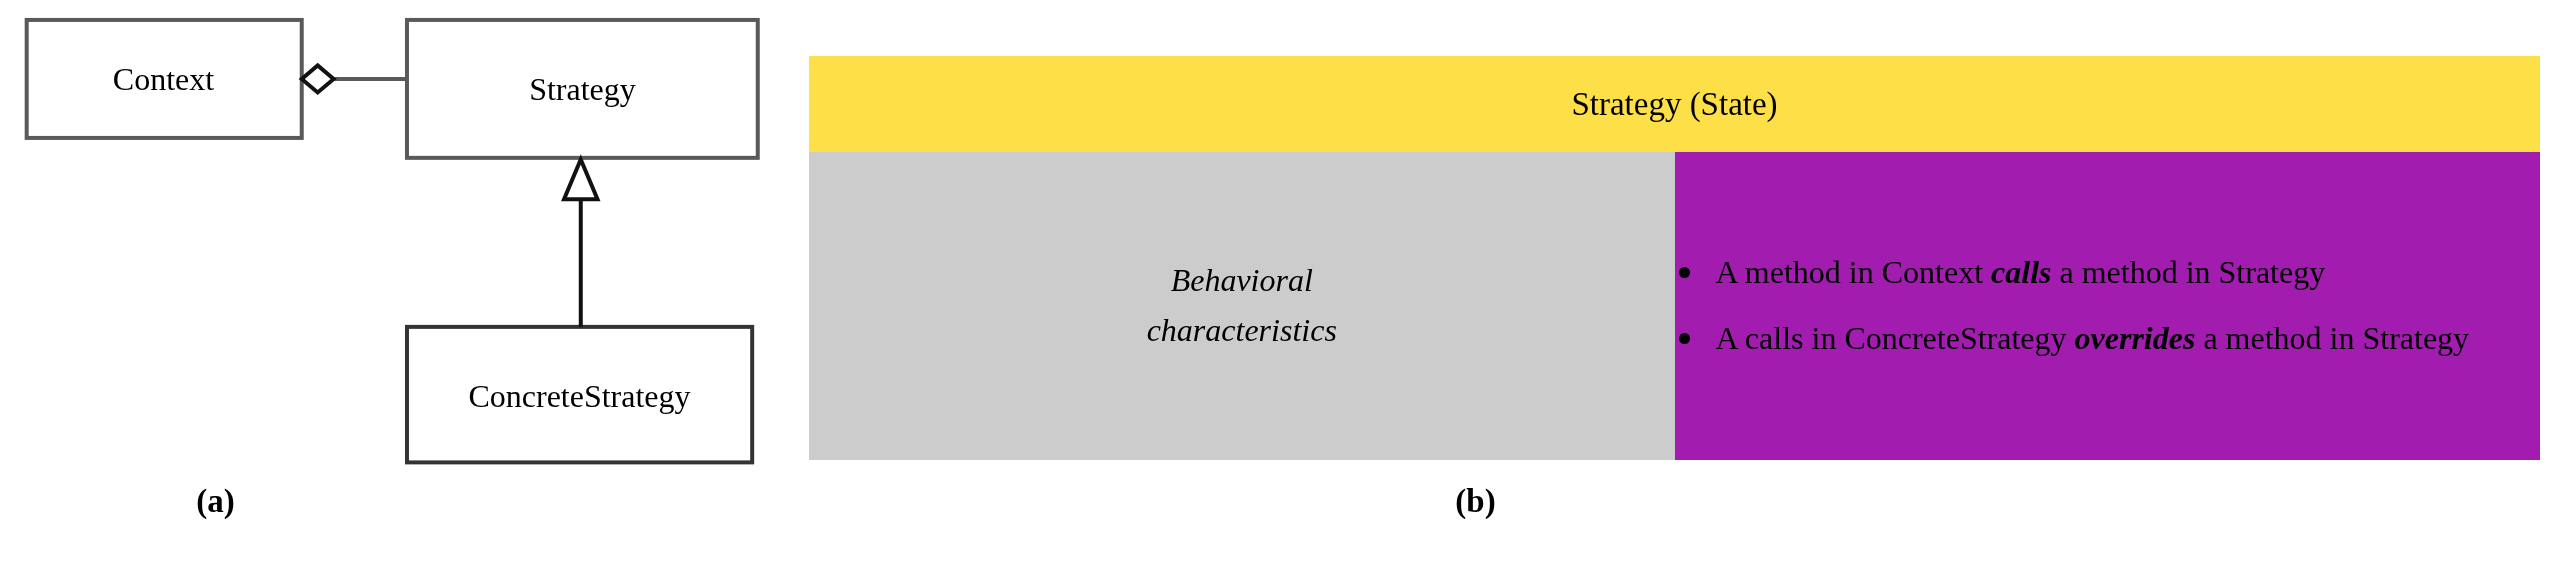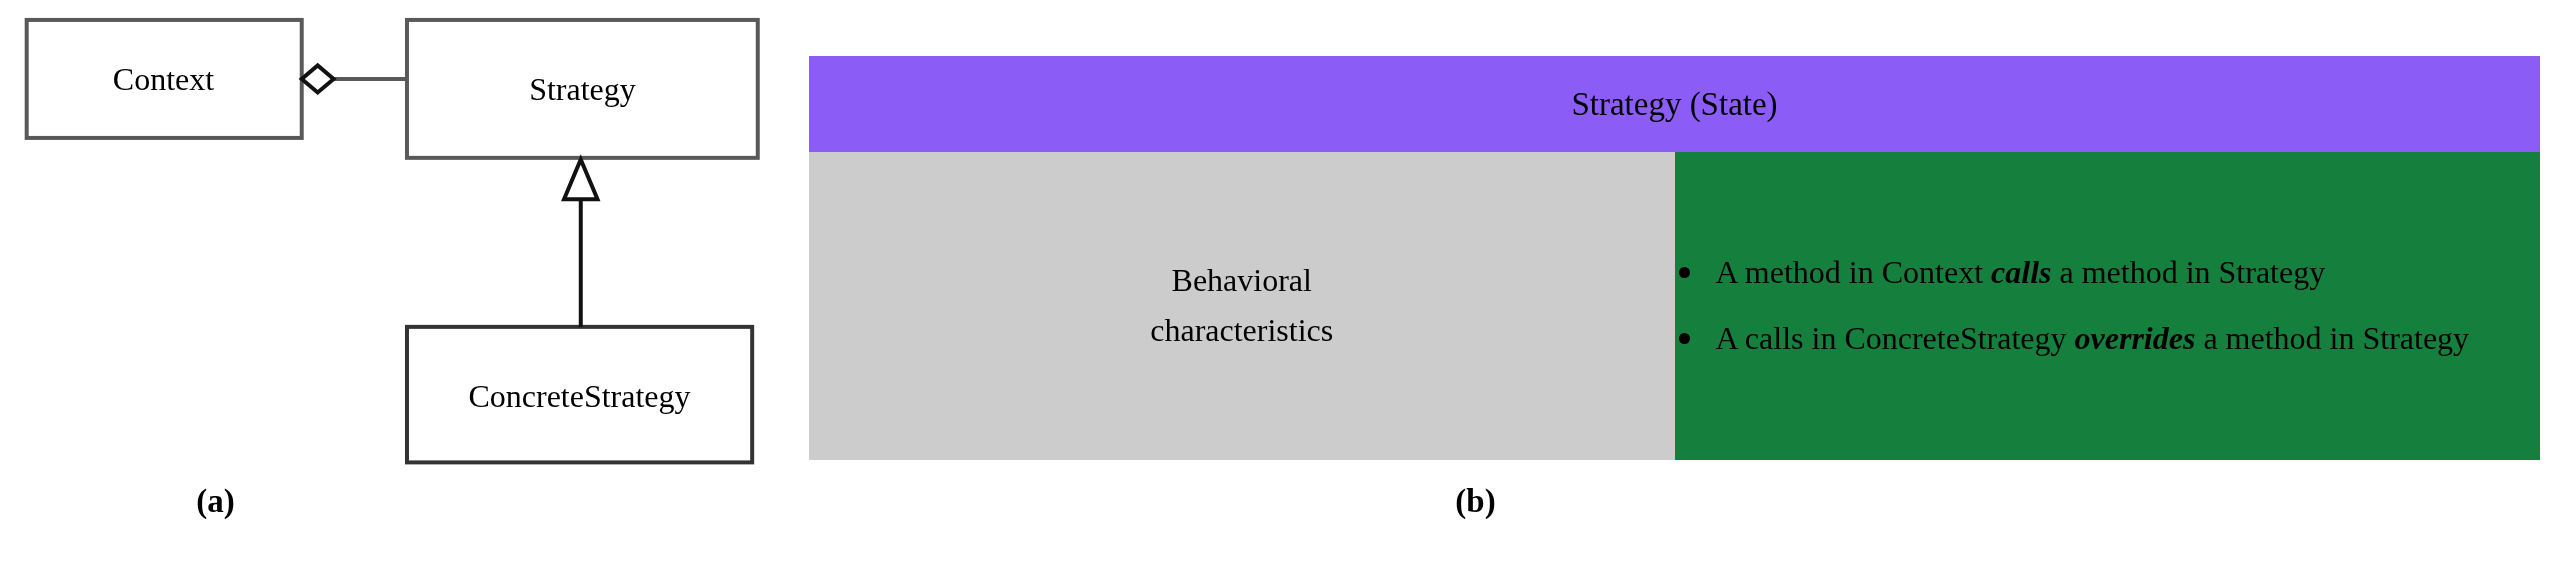--- a/index.html
+++ b/index.html
@@ -81,21 +81,21 @@
   }
 
   table.pattern-table td,
   table.pattern-table th {
     border: 0;
     padding: 0;
     vertical-align: middle;
   }
 
   .th-title {
-    background: #8b5cf6;
+    background: #fde047;
     border-top: 4px solid #000;
     border-bottom: 4px solid #000;
     border-left: 4px solid #000;
     border-right: 4px solid #000;
     text-align: center;
     font-size: 33px;
     font-weight: normal;
     height: 96px;
     font-family: "Liberation Serif", "DejaVu Serif", serif;
   }
@@ -103,24 +103,25 @@
   .td-rowlabel {
     background: #cccccc;
     border-left: 4px solid #000;
     border-right: 2.4px solid #000;
     border-bottom: 4px solid #000;
     text-align: center;
     font-size: 32px;
     line-height: 1.55;
     width: 431px;
     font-family: "Liberation Serif", "DejaVu Serif", serif;
+    font-style: italic;
   }
 
   .td-content {
-    background: #15803d;
+    background: #a21caf;
     border-right: 4px solid #000;
     border-bottom: 4px solid #000;
     padding: 21px 32px 21px 45px;
     vertical-align: middle;
   }
 
   ul.bullets {
     list-style: none;
     margin: 0;
     padding: 0;

